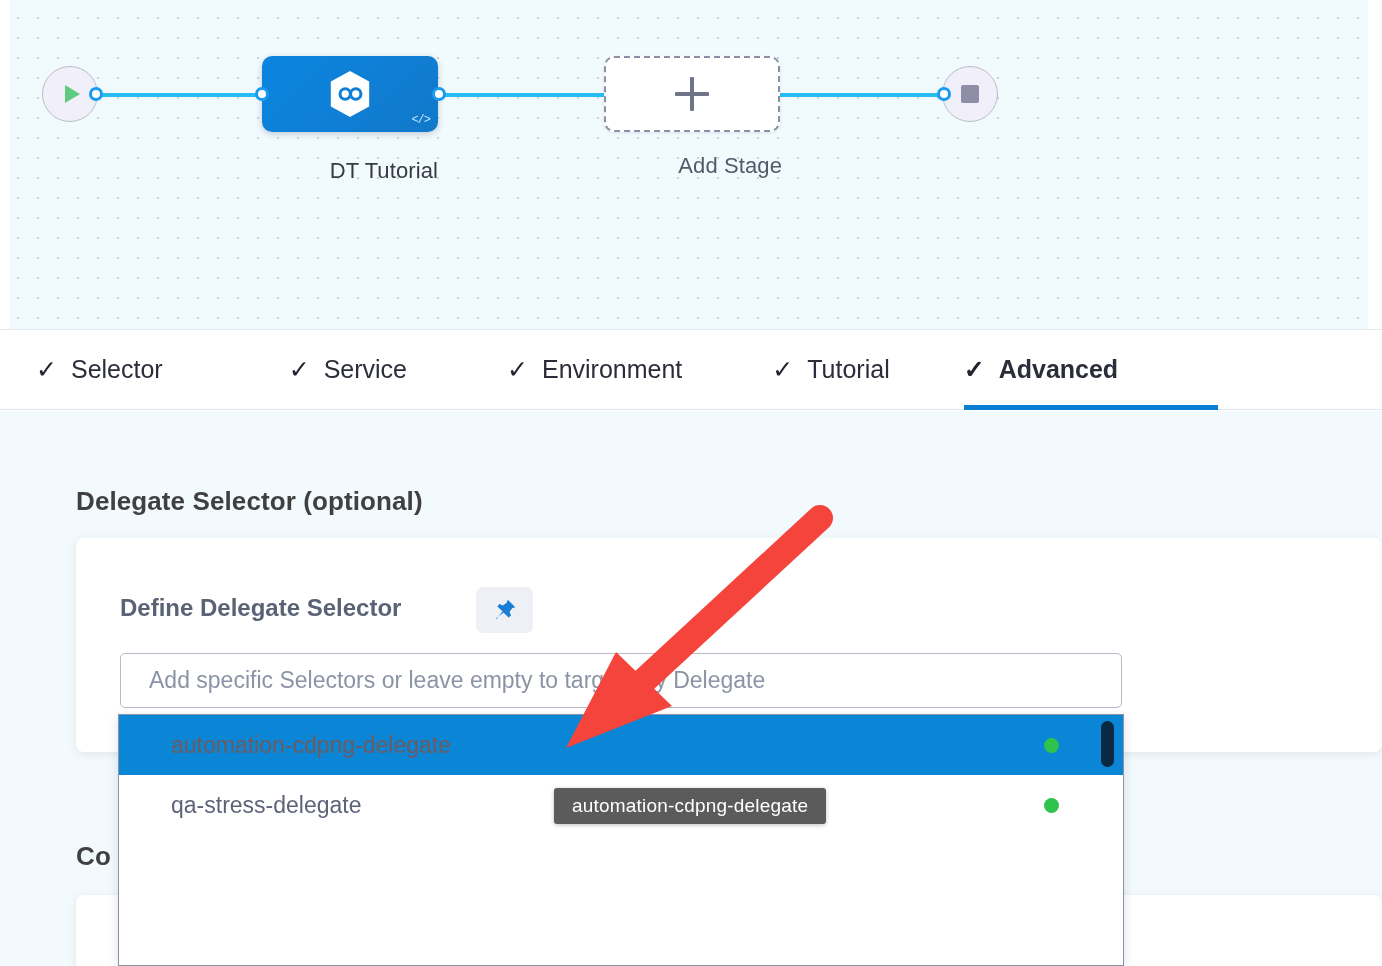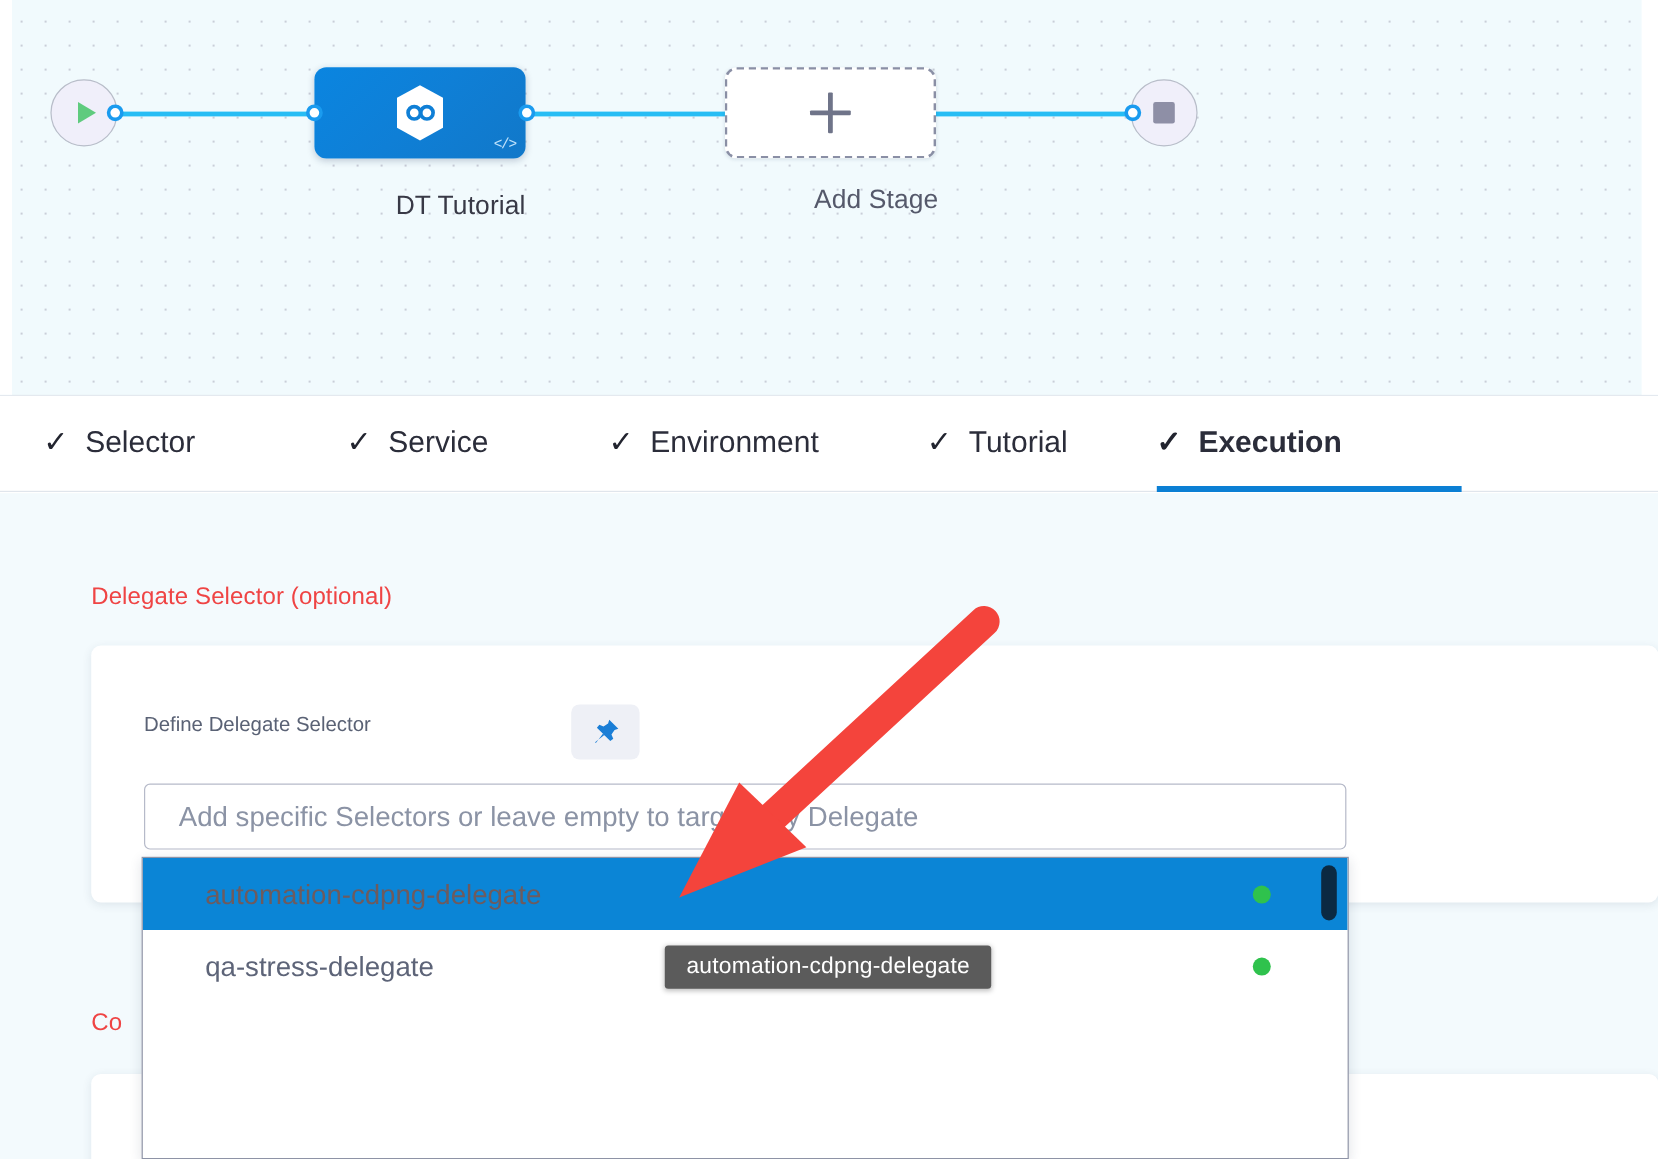--- a/index.html
+++ b/index.html
@@ -115,35 +115,35 @@
   .tab.t-environment{ margin-left: 100px; }
   .tab.t-execution  { margin-left: 90px; }
   .tab.t-advanced   { margin-left: 74px; }
 
   
   .content {
     position: absolute; left: 0; top: 411px; width: 1382px; height: 555px;
     background: #f3fafd;
   }
   .section-title {
-    position: absolute; font-size: 20px; font-weight: normal; color: #ef4444;
+    position: absolute; font-size: 26px; font-weight: bold; color: #404040;
     letter-spacing: .1px;
   }
   .section-title.t1 { left: 76px; top: 486px; }
   .section-title.t2 { left: 76px; top: 841px; }
 
   .card {
     position: absolute; background: #ffffff; border-radius: 8px;
     box-shadow: 0 2px 8px rgba(40,60,90,.10);
   }
   .card.c1 { left: 76px; top: 538px; width: 1306px; height: 214px; }
   .card.c2 { left: 76px; top: 895px; width: 1306px; height: 110px; }
 
   .field-label {
-    position: absolute; left: 120px; top: 594px; font-size: 17px; color: #5a6275;
+    position: absolute; left: 120px; top: 594px; font-size: 24px; color: #5a6275; font-weight: bold;
   }
   .pin-btn {
     position: absolute; left: 476px; top: 587px; width: 57px; height: 46px;
     background: #eef0f6; border-radius: 7px;
     display: flex; align-items: center; justify-content: center;
   }
   .pin-btn svg { width: 26px; height: 26px; }
 
   .selector-input {
     position: absolute; left: 120px; top: 653px; width: 1002px; height: 55px;
@@ -238,21 +238,21 @@
     <div class="tab t-environment">
       <span class="chk">✓</span>
       <span>Environment</span>
     </div>
     <div class="tab t-execution">
       <span class="chk">✓</span>
       <span>Tutorial</span>
     </div>
     <div class="tab t-advanced active">
       <span class="chk">✓</span>
-      <span>Execution</span>
+      <span>Advanced</span>
     </div>
   </div>
 
   <div class="content"></div>
 
   <div class="section-title t1">Delegate Selector (optional)</div>
   <div class="card c1"></div>
 
   <div class="field-label">Define Delegate Selector</div>
 

